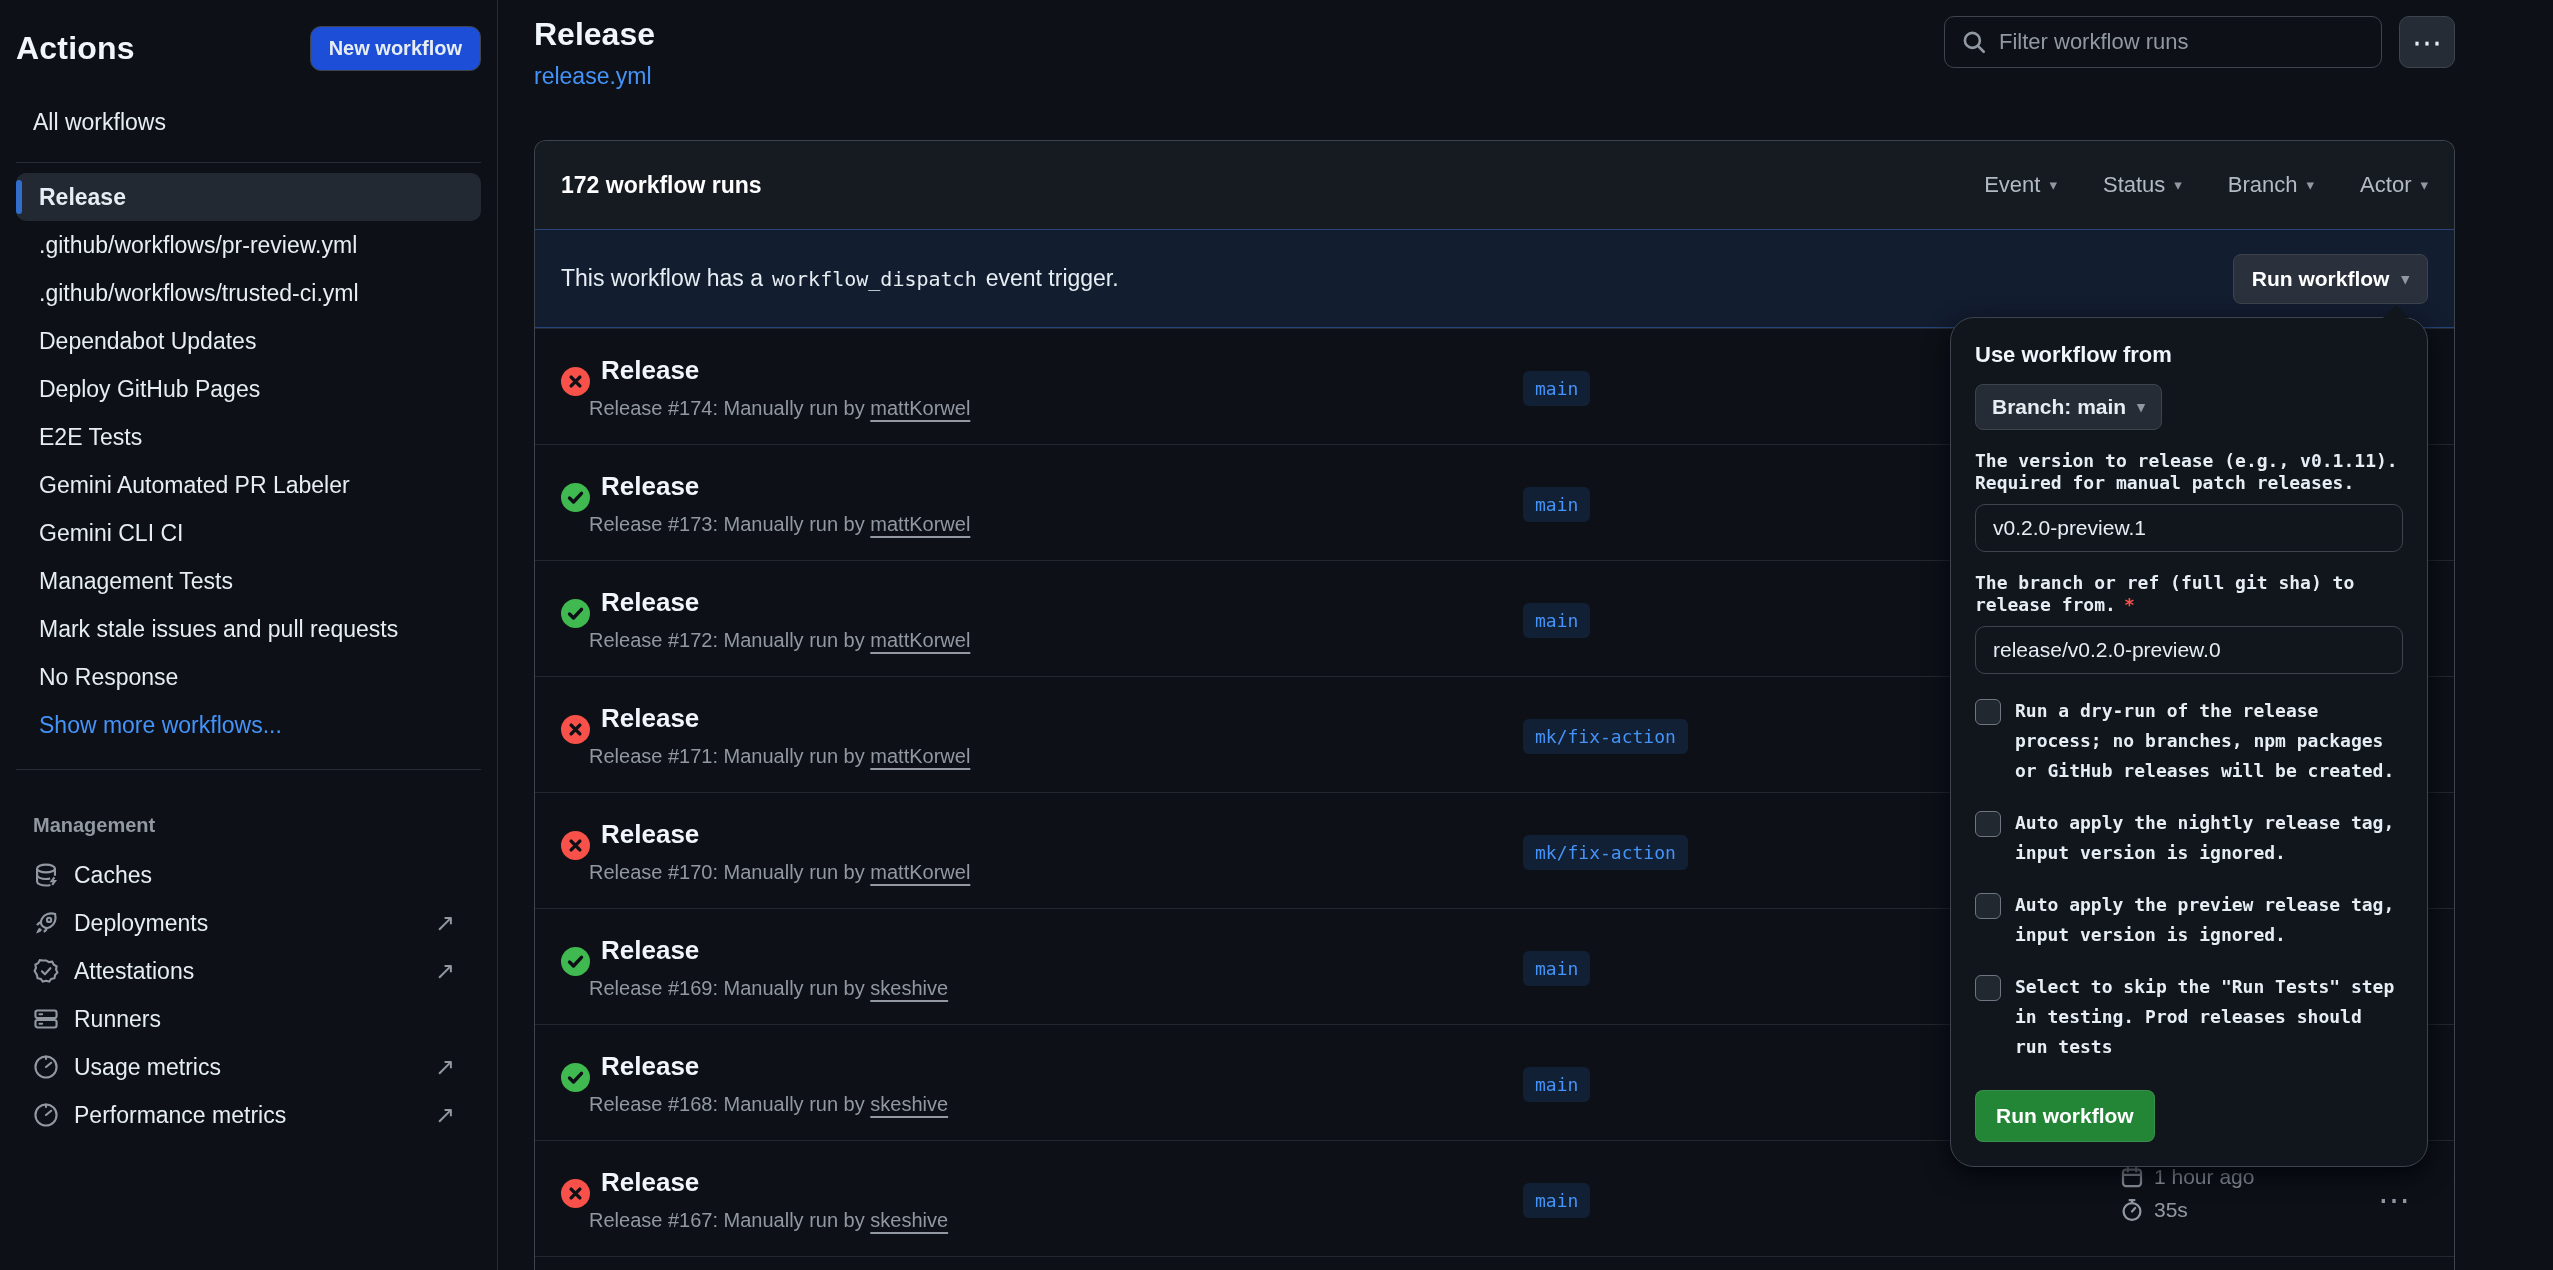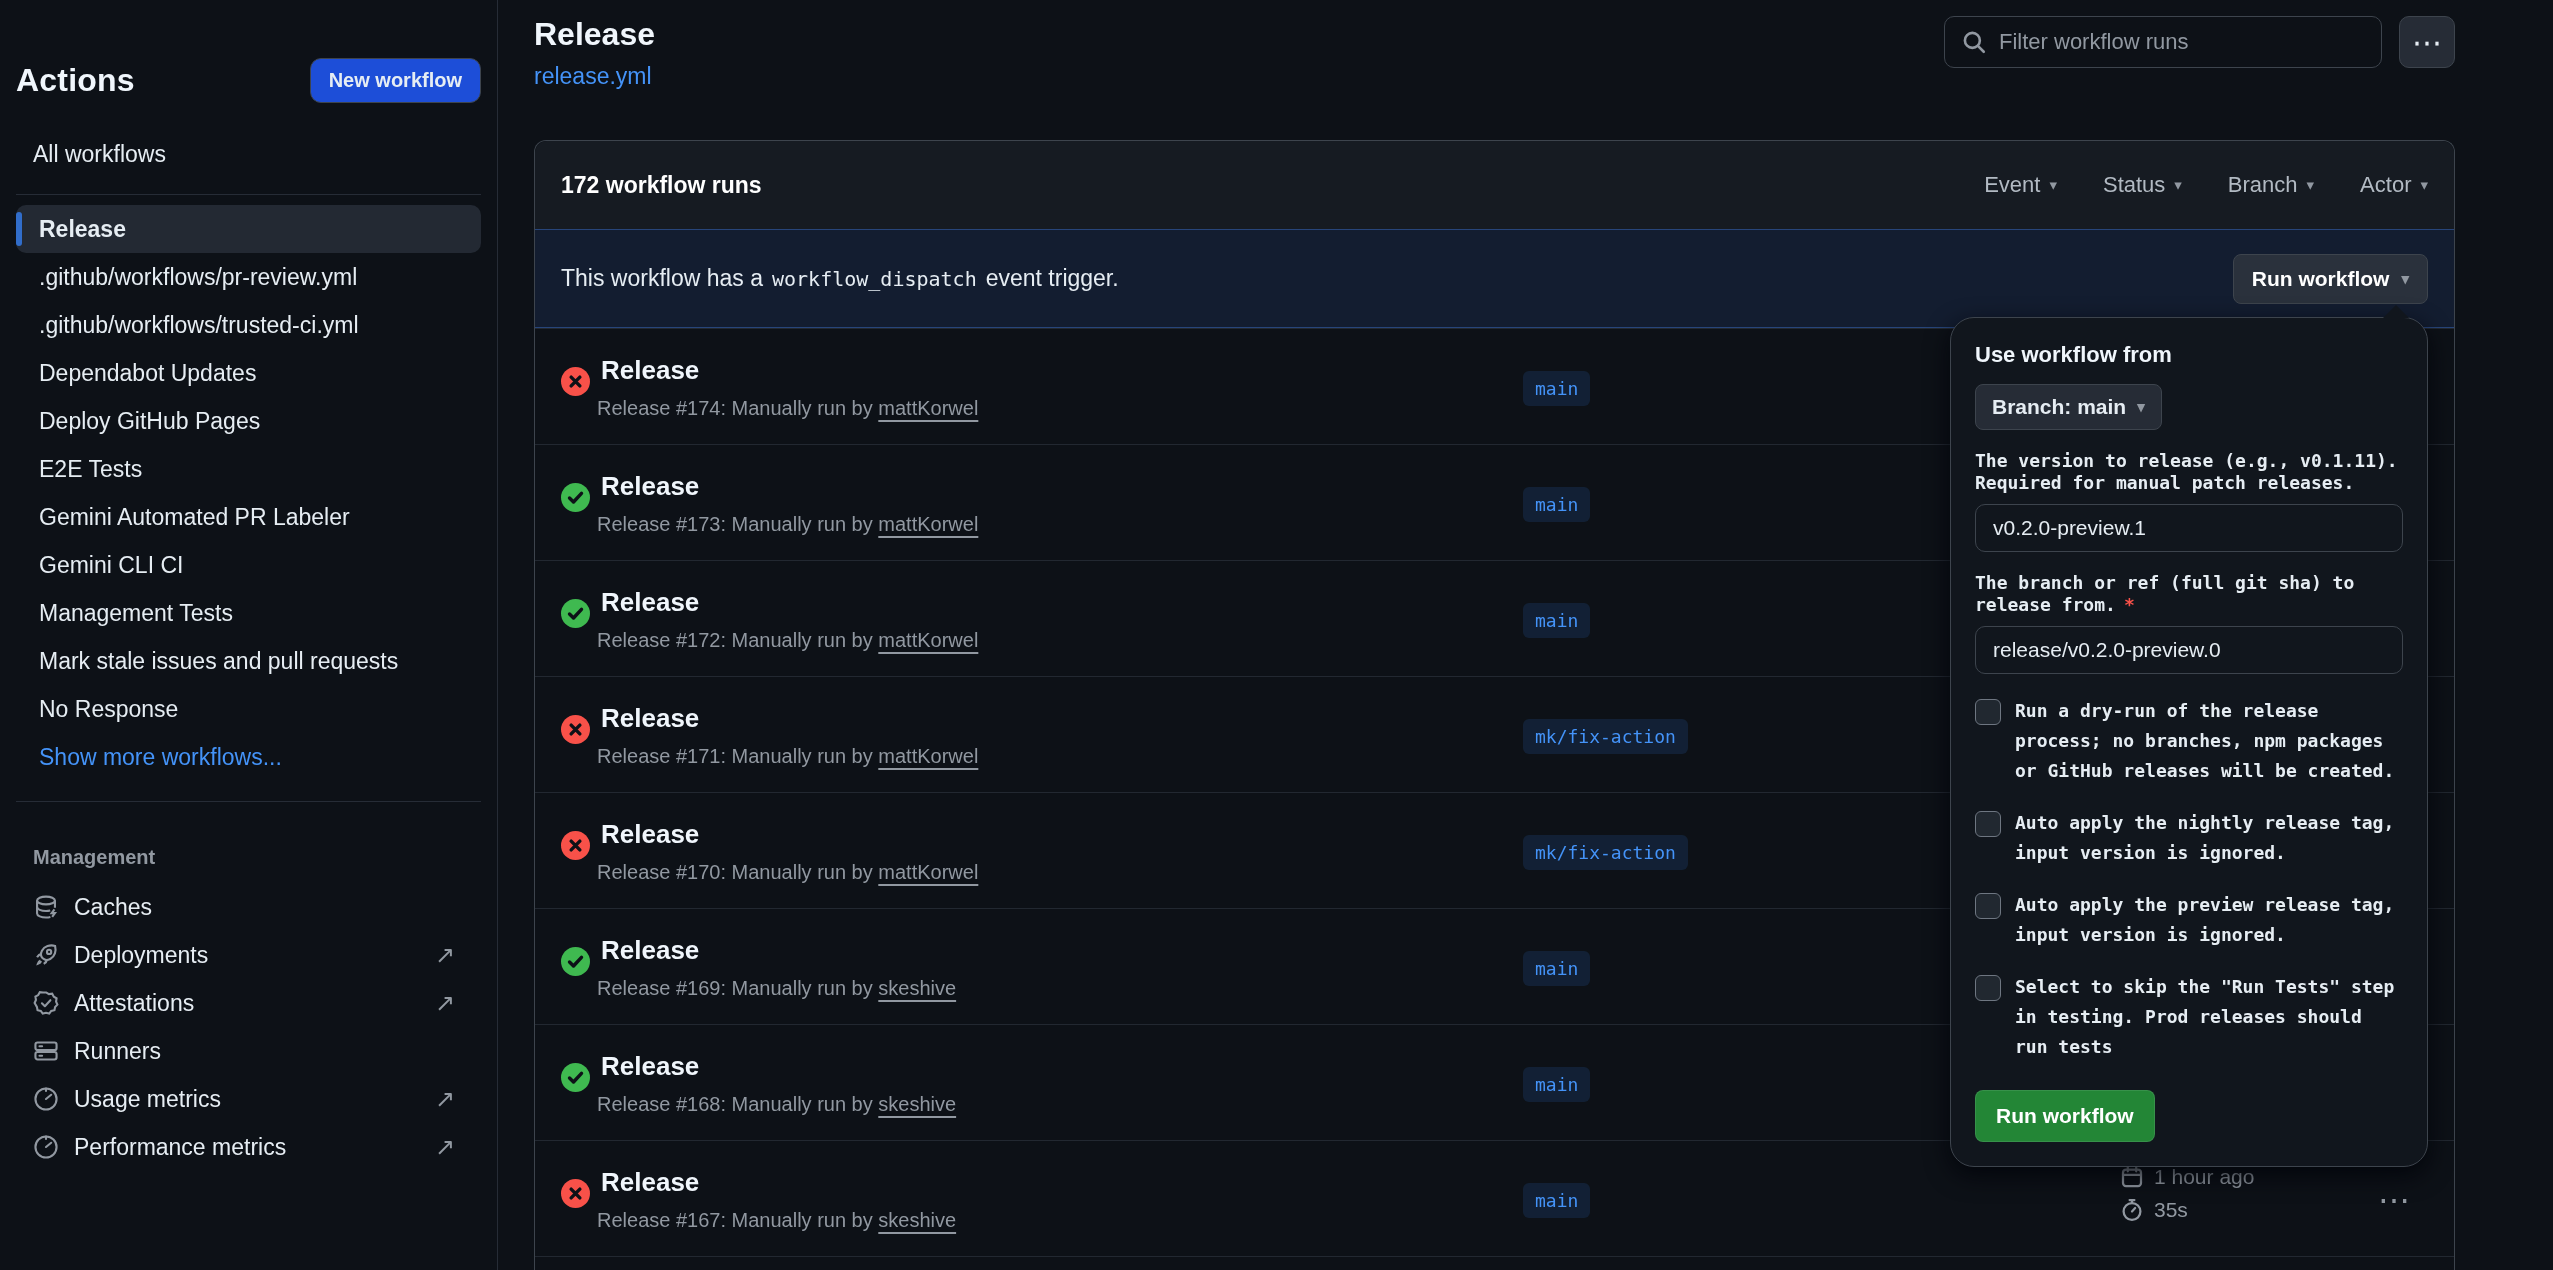--- a/index.html
+++ b/index.html
@@ -2,21 +2,21 @@
 <html><head>
 <meta charset="utf-8">
 <style>
   * { margin:0; padding:0; box-sizing:border-box; }
   html,body { background:#0d1117; }
   body { font-family:"Liberation Sans", sans-serif; color:#e6edf3; }
   #app { position:relative; width:2553px; height:1270px; overflow:hidden; display:flex; background:#0d1117; }
 
   
   .sidebar { width:498px; min-width:498px; border-right:1px solid #262c36; padding:26px 16px 0 16px; }
-  .sb-head { display:flex; align-items:center; justify-content:space-between;margin-top:32px; }
+  .sb-head { display:flex; align-items:center; justify-content:space-between; }
   .sb-title { font-size:32px; font-weight:700; color:#f0f6fc; letter-spacing:.2px; }
   .btn-secondary { background:#1d4ed8; border:1px solid #3d444d; border-radius:11px; color:#e6edf3;
     font-size:20px; font-weight:600; padding:10px 18px; cursor:pointer; font-family:inherit; }
   .all-workflows { margin-top:38px; padding-left:17px; font-size:23px; color:#e6edf3; cursor:pointer; }
   .sb-divider { border:none; border-top:1px solid #262c36; margin:26px 0 10px 0; }
   .wf-list { list-style:none; padding-left:0; }
   .wf-item { position:relative; height:48px; display:flex; align-items:center; padding-left:23px;
     font-size:23px; color:#e6edf3; border-radius:10px; cursor:pointer; }
   .wf-item.selected { background:#232933; font-weight:600; }
   .wf-item.selected .accent-bar { position:absolute; left:0; top:7px; bottom:7px; width:6px; border-radius:4px; background:#316dca; }
@@ -50,21 +50,21 @@
   .banner { height:99px; background:#131d30; border-top:1px solid #27457a; border-bottom:1px solid #27457a;
     display:flex; align-items:center; padding:0 26px; font-size:23px; color:#e6edf3; }
   .banner code { font-family:"DejaVu Sans Mono", monospace; font-size:20px; padding:0 9px; }
   .run-wf-btn { margin-left:auto; display:flex; align-items:center; gap:12px; background:#2a313c; border:1px solid #3d444d;
     border-radius:8px; color:#ffffff; font-size:21px; font-weight:600; padding:12px 18px; cursor:pointer; font-family:inherit; }
 
   .run-row { position:relative; height:116px; border-top:1px solid #222831; cursor:pointer; }
   .run-row:first-of-type { border-top:none; }
   .status-ico { position:absolute; left:26px; top:38px; width:29px; height:29px; }
   .rtitle { position:absolute; left:66px; top:26px; font-size:26px; font-weight:700; color:#f0f6fc; }
-  .rdesc { position:absolute; left:62px; top:68px; font-size:20px; color:#9198a1; }
+  .rdesc { position:absolute; left:54px; top:68px; font-size:20px; color:#9198a1; }
   .rdesc .actor { color:#9198a1; text-decoration:underline; text-underline-offset:5px; cursor:pointer; }
   .badge { position:absolute; left:988px; top:42px; font-family:"DejaVu Sans Mono", monospace; font-size:18px;
     color:#4493f8; background:rgba(56,139,253,0.13); border-radius:6px; padding:7px 12px; cursor:pointer; }
   .meta { position:absolute; left:1585px; top:24px; display:flex; flex-direction:column; gap:9px; font-size:21px; color:#9198a1; }
   .meta-line { display:flex; align-items:center; gap:10px; }
   .meta-line svg { width:24px; height:24px; stroke:#9198a1; fill:none; stroke-width:1.5; }
   .row-kebab { position:absolute; right:42px; top:40px; color:#9198a1; font-size:32px; letter-spacing:2px; cursor:pointer; }
   .row-stub { height:15px; border-top:1px solid #222831; }
 
   

